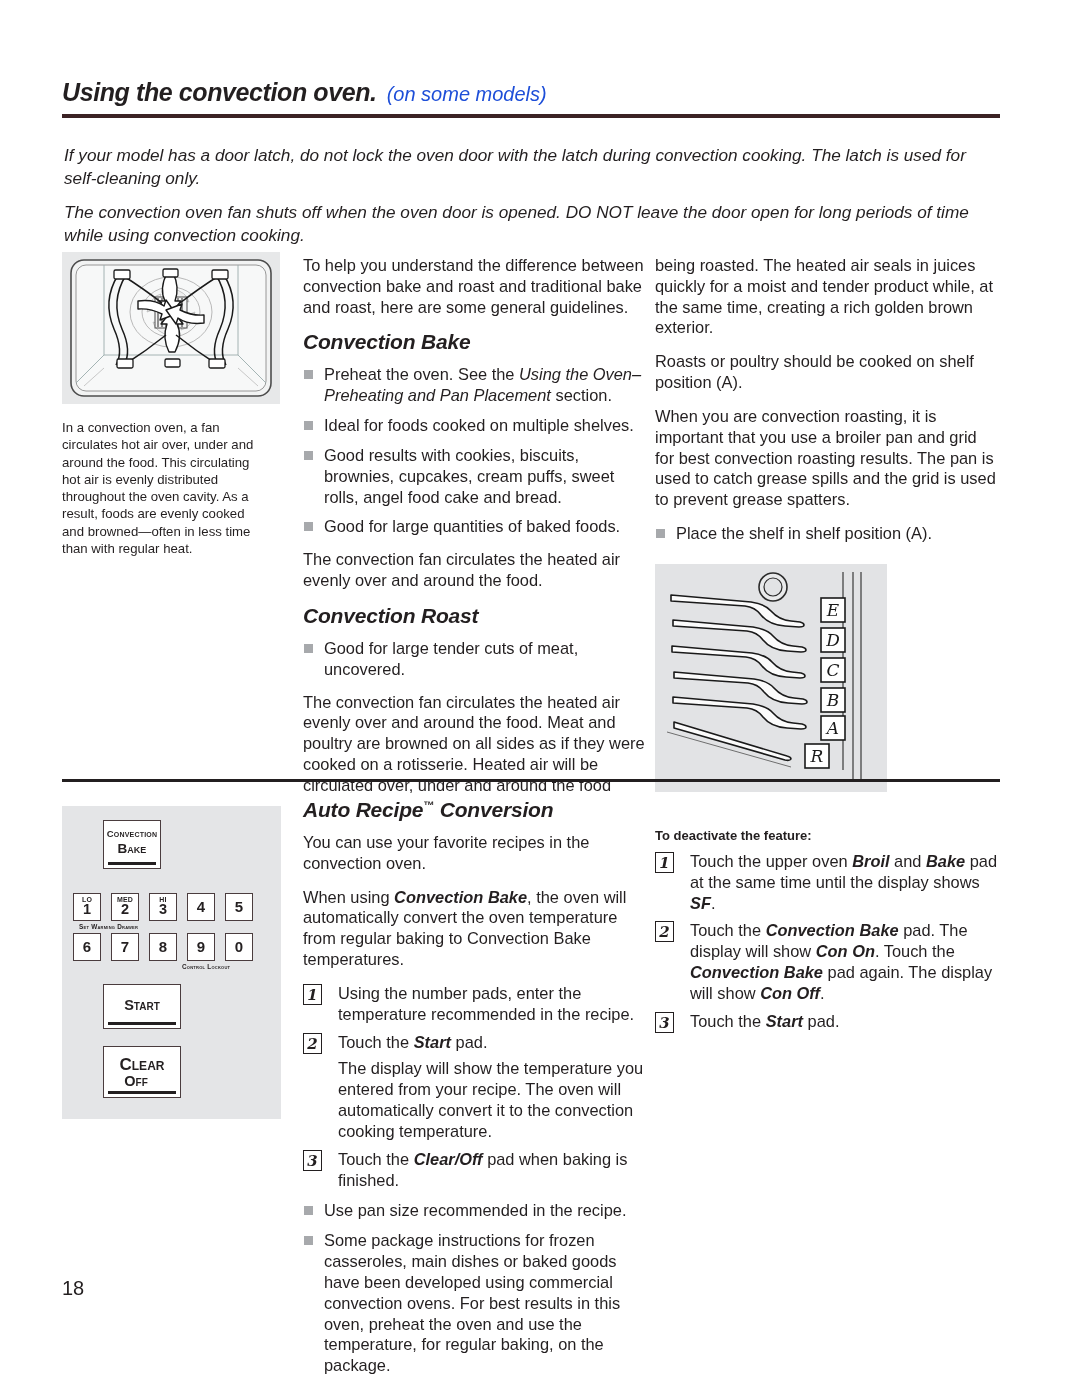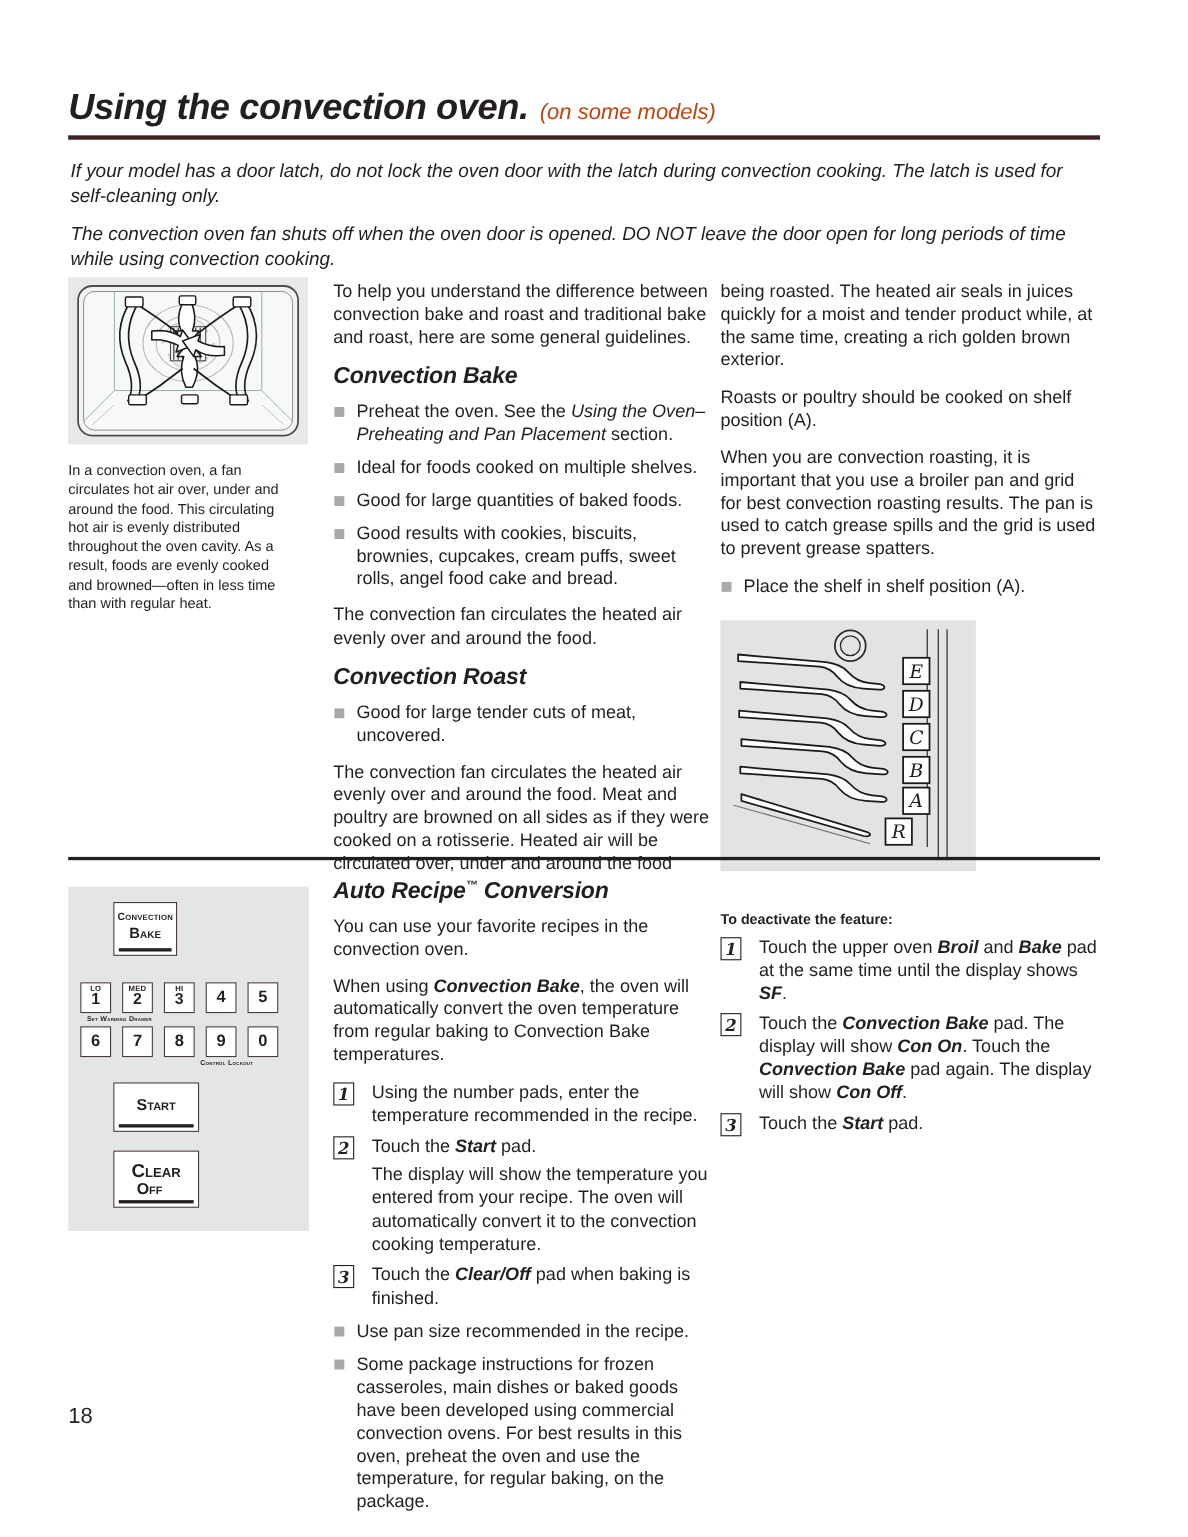--- a/index.html
+++ b/index.html
@@ -27,30 +27,30 @@
     top: 78px;
     width: 938px;
   }
   .header-line {
     display: flex;
     align-items: baseline;
     gap: 10px;
     white-space: nowrap;
   }
   .page-title {
-    font-size: 33px;
+    font-size: 25px;
     font-weight: bold;
     font-style: italic;
     letter-spacing: -0.4px;
     color: #231f20;
   }
   .page-subtitle {
     font-size: 20px;
     font-style: italic;
-    color: #c2410c;
+    color: #1d4ed8;
   }
   .header-rule {
     margin-top: 7px;
     height: 4px;
     background: #3b2224;
     width: 938px;
   }
 
   
   .intro {
@@ -393,25 +393,25 @@
       <li>
         <span class="bullet-sq"></span>
         <span>Preheat the oven. See the </span><em class="i">Using the Oven–Preheating and Pan Placement</em><span> section.</span>
       </li>
       <li>
         <span class="bullet-sq"></span>
         <span>Ideal for foods cooked on multiple shelves.</span>
       </li>
       <li>
         <span class="bullet-sq"></span>
+        <span>Good results with cookies, biscuits, brownies, cupcakes, cream puffs, sweet rolls, angel food cake and bread.</span>
+      </li>
+      <li>
+        <span class="bullet-sq"></span>
         <span>Good for large quantities of baked foods.</span>
-      </li>
-      <li>
-        <span class="bullet-sq"></span>
-        <span>Good results with cookies, biscuits, brownies, cupcakes, cream puffs, sweet rolls, angel food cake and bread.</span>
       </li>
     </ul>
 
     <p class="bodytext">The convection fan circulates the heated air evenly over and around the food.</p>
 
     <h2 class="subhead">Convection Roast</h2>
 
     <ul class="sqlist">
       <li>
         <span class="bullet-sq"></span>

